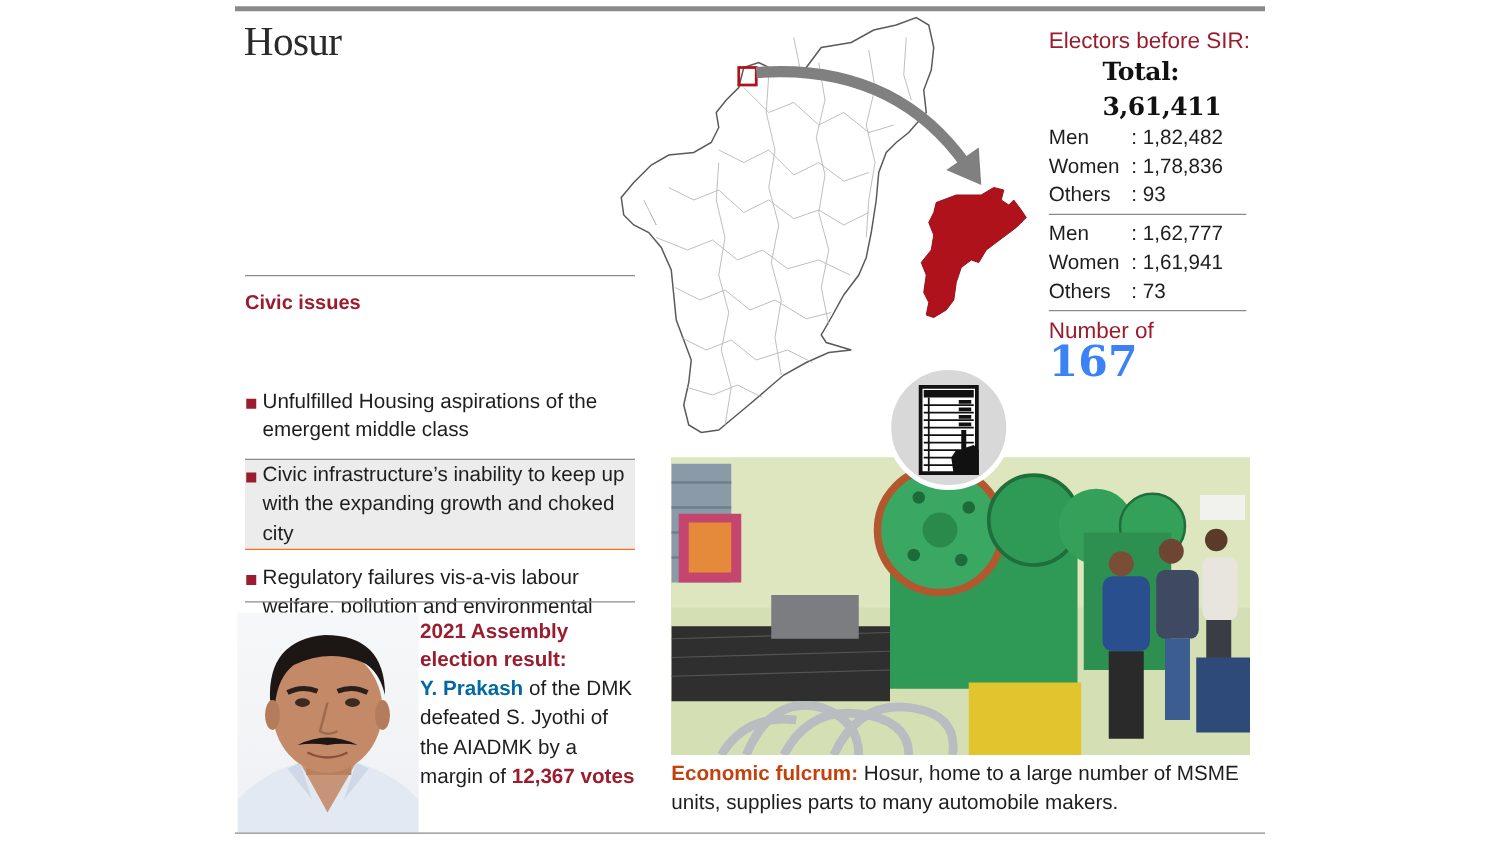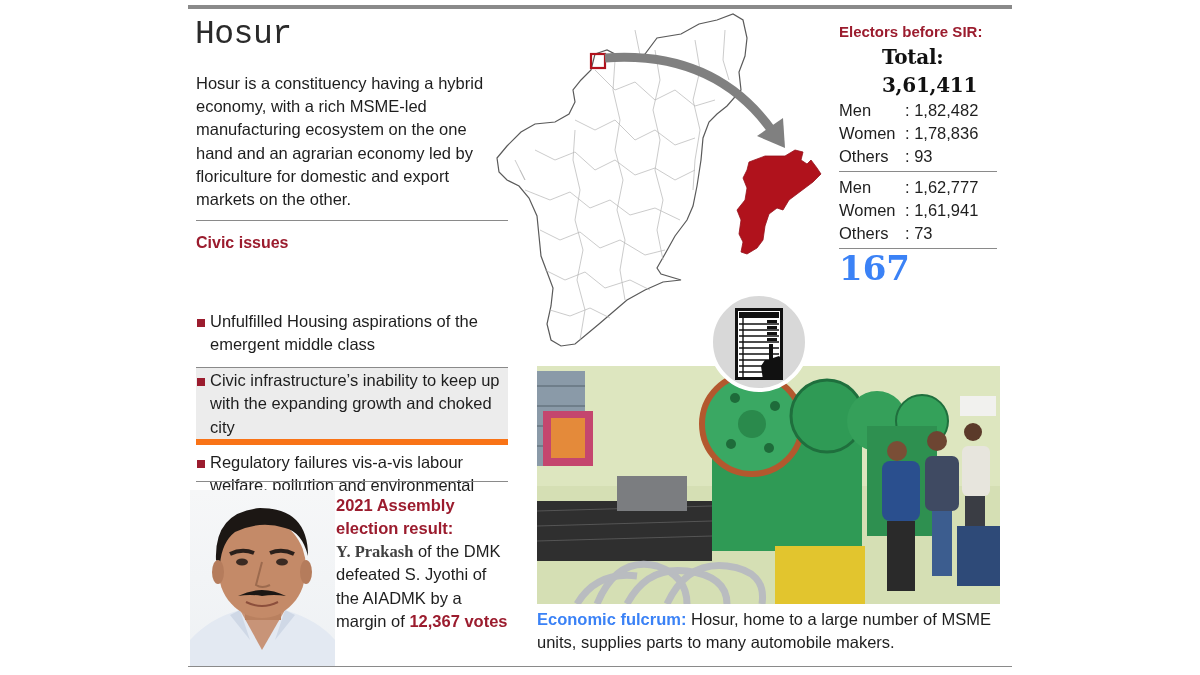--- a/index.html
+++ b/index.html
@@ -5,66 +5,65 @@
   html, body { margin:0; padding:0; }
   body {
     width:1200px; height:675px; background:#ffffff; position:relative; overflow:hidden;
     font-family:"Liberation Sans", "DejaVu Sans", sans-serif; color:#1a1a1a;
   }
   .canvas { position:absolute; left:0; top:0; width:1200px; height:675px; }
   .top-rule { position:absolute; left:188px; top:5px; width:824px; height:4px; background:#8a8a8a; }
   .bottom-rule { position:absolute; left:188px; top:666px; width:824px; height:1px; background:#8a8a8a; }
 
   
-  .title { position:absolute; left:195px; top:16px; font-size:33px; font-weight:300; color:#2a2a2a; letter-spacing:-0.5px; font-family:Liberation Mono, monospace; font-weight:200; }
+  .title { position:absolute; left:195px; top:16px; font-size:33px; font-weight:300; color:#2a2a2a; letter-spacing:-0.5px; font-family:Liberation Serif, serif; font-weight:200; }
   .intro { position:absolute; left:196px; top:72px; width:310px; font-size:16.5px; line-height:23.2px; color:#1e1e1e; }
   .rule-l1 { position:absolute; left:196px; top:220px; width:312px; height:1px; background:#8a8a8a; }
   .civic-head { position:absolute; left:196px; top:234px; font-size:16px; font-weight:bold; color:#9b1c2e; }
   .issue { position:absolute; left:196px; width:312px; font-size:16.5px; line-height:23.3px; color:#1e1e1e;margin-top:48px; }
   .issue .bullet { position:absolute; left:1px; top:9px; width:8px; height:8px; background:#9b1c2e; }
   .issue .txt { display:block; padding-left:14px; }
   .issue.i1 { top:262px; }
-  .issue.i2 { top:319px; height:71px; background:#ececec; border-top:1px solid #8a8a8a; border-bottom:6px solid #f97316; padding-top:0; }
+  .issue.i2 { top:319px; height:71px; background:#ececec; border-top:1px solid #8a8a8a; border-bottom:1px solid #f97316; padding-top:0; }
   .issue.i2 .txt { padding-top:1px; }
   .issue.i3 { top:403px; }
   .rule-l2 { position:absolute; left:196px; top:481px; width:312px; height:1px; background:#8a8a8a; }
 
   .portrait { position:absolute; left:190px; top:490px; width:145px; height:176px; overflow:hidden; background:linear-gradient(180deg,#f6f7f8 0%, #eef1f4 100%); }
   .result-head { position:absolute; left:336px; top:494px; font-size:16.5px; line-height:23.3px; font-weight:bold; color:#9b1c2e; }
   .result-body { position:absolute; left:336px; top:540px; width:175px; font-size:16.5px; line-height:23.3px; color:#1e1e1e; }
-  .result-body b { color:#404040;font-family:Liberation Serif, serif; }
+  .result-body b { color:#0369a1; }
   .result-body .votes { color:#9b1c2e; font-weight:bold; }
 
   
   .map { position:absolute; left:495px; top:10px; width:340px; height:360px; }
 
   
   .stats { position:absolute; left:839px; top:21px; width:175px; }
-  .sec-head { font-size:15px; font-weight:bold; color:#9b1c2e; line-height:22px; }
+  .sec-head { font-size:18px; font-weight:normal; color:#9b1c2e; line-height:22px; }
   .total { font-family:"DejaVu Serif", serif; font-weight:bold; font-size:20px; line-height:28px; color:#111; letter-spacing:-0.3px;margin-left:43px; }
   .row { font-size:16.5px; line-height:23px; color:#1e1e1e; display:flex; }
   .row .lab { width:66px; }
   .row .val { }
   .rule-r { height:1px; background:#8a8a8a; width:158px; margin:3px 0 4px 0; }
   .polling-num { font-family:"DejaVu Serif", serif; font-weight:bold; font-size:34px; line-height:30px; color:#3b82f6; }
 
   
   .photo { position:absolute; left:537px; top:366px; width:463px; height:238px; overflow:hidden; background:#cfd9b3; }
   .evm { position:absolute; left:709px; top:292px; width:100px; height:100px; border-radius:50%; background:#d8d8d8; border:4px solid #ffffff; box-sizing:border-box; }
   .caption { position:absolute; left:537px; top:608px; width:470px; font-size:16.5px; line-height:23.3px; color:#1e1e1e; }
-  .caption .lead { color:#3b82f6; font-weight:bold; }
+  .caption .lead { color:#c2410c; font-weight:bold; }
 </style>
 </head>
 <body>
 
 <div class="canvas">
   <div class="top-rule"></div>
 
   <div class="title">Hosur</div>
-  <div class="intro">Hosur is a constituency having a hybrid economy, with a rich MSME-led manufacturing ecosystem on the one hand and an agrarian economy led by floriculture for domestic and export markets on the other.</div>
   <div class="rule-l1"></div>
 
   <div class="civic-head">Civic issues</div>
   <div class="issue i1">
     <span class="bullet"></span>
     <span class="txt">Unfulfilled Housing aspirations of the emergent middle class</span>
   </div>
   <div class="issue i2">
     <span class="bullet" style="top:10px"></span>
     <span class="txt">Civic infrastructure’s inability to keep up with the expanding growth and choked city</span>
@@ -169,20 +168,21 @@
         <span class="lab">Women</span>
         <span class="val">: 1,61,941</span>
       </div>
     <div class="row">
         <span class="lab">Others</span>
         <span class="val">: 73</span>
       </div>
     <div class="rule-r"></div>
 
     <div class="sec-head">
+      <div>Number of</div>
     </div>
     <div class="polling-num">167</div>
   </div>
 
   <div class="photo">
     <svg width="463" height="238" viewBox="0 0 463 238">
       <rect x="0" y="0" width="463" height="238" fill="#d5dfb4"></rect>
       <rect x="0" y="0" width="463" height="120" fill="#dde6bf"></rect>
 
       <rect x="0" y="5" width="48" height="95" fill="#8a9aa8"></rect>

